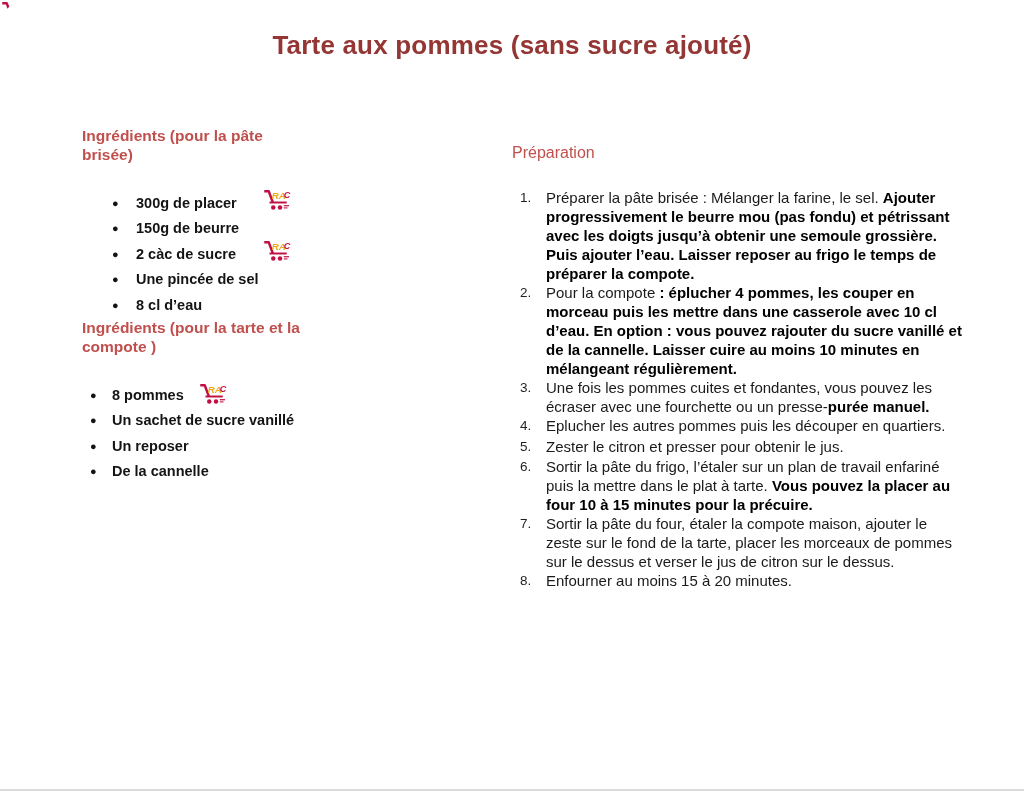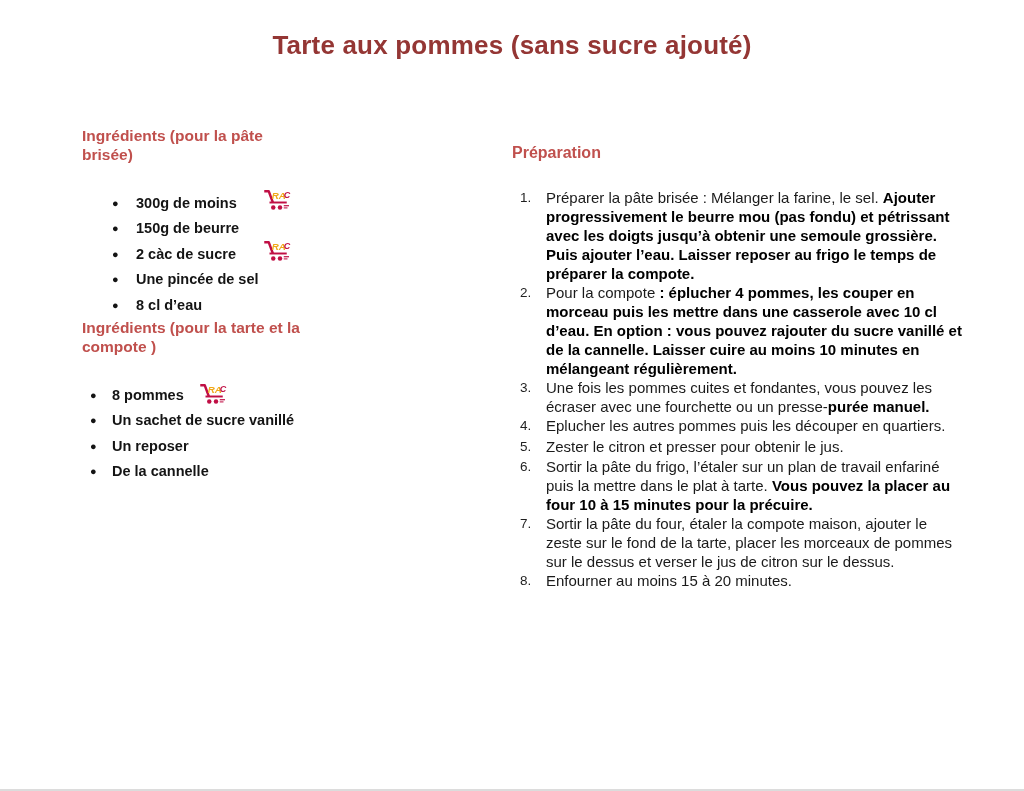--- a/index.html
+++ b/index.html
@@ -4,21 +4,21 @@
 <style>
   * { margin: 0; padding: 0; box-sizing: border-box; }
   html, body { background: #ffffff; }
   body {
     width: 1024px; height: 791px;
     position: relative;
     font-family: "Liberation Sans", sans-serif;
     color: #1f1f1f;
     overflow: hidden;
   }
-  .page { position: absolute; inset: 0; background: #ffffff; }
+  .page { position: absolute; inset: 0; background: #ffffff; border-radius: 27px; }
   .bottom-hairline {
     position: absolute; left: 0; right: 0; bottom: 0;
     height: 2px; background: #dcdcdc;
   }
   .title {
     position: absolute; top: 30px; left: 0; right: 0;
     text-align: center;
     font-size: 26px; font-weight: 600; letter-spacing: 0.2px;
     color: #943634;
   }
@@ -42,21 +42,21 @@
     position: absolute; left: 2px; top: 0;
     font-size: 11px; color: #141414;
   }
   .cart-icon { display: inline-block; vertical-align: middle; }
   .cart-icon svg { display: block; }
   .icon-col { position: absolute; left: 152px; top: -3px; }
   .icon-inline { margin-left: 14px; margin-top: -6px; }
   
   .right-col { position: absolute; left: 512px; top: 144px; width: 452px; }
   .prep-heading {
-    font-size: 16px; font-weight: 700; color: #C0504D;
+    font-size: 16px; font-weight: 400; color: #C0504D;
   }
   ol.steps { list-style: none; margin-top: 26px; }
   ol.steps li { display: flex; align-items: flex-start; }
   ol.steps .step-num {
     flex: 0 0 26px; margin-left: 8px;
     font-size: 13.5px; line-height: 20.5px; color: #1f1f1f;
   }
   ol.steps .step-text {
     flex: 1 1 auto;
     font-size: 15px; line-height: 19px; color: #1a1a1a;
@@ -68,21 +68,21 @@
 
 
 
 <div class="page">
 
   <h1 class="title">Tarte aux pommes (sans sucre ajouté)</h1>
 
   <div class="left-col">
     <div class="ing-heading">Ingrédients (pour la pâte brisée)</div>
     <ul class="ing-list" id="list-pate">
-        <li><span class="bullet">●</span><span>300g de moins</span><span class="cart-icon icon-col">
+        <li><span class="bullet">●</span><span>300g de placer</span><span class="cart-icon icon-col">
   <svg width="33" height="23" viewBox="0 0 44 30" xmlns="http://www.w3.org/2000/svg">
     <path d="M3 4 L9 4 L14.5 19" stroke="#C00F45" stroke-width="3.2" fill="none" stroke-linejoin="round"></path>
     <text x="13" y="14" font-family="Liberation Sans, sans-serif" font-size="13" font-style="italic" font-weight="bold" fill="#F0A818">RA</text>
     <text x="29" y="13" font-family="Liberation Sans, sans-serif" font-size="12" font-style="italic" font-weight="bold" fill="#C00F45">C</text>
     <line x1="10" y1="19" x2="33" y2="19" stroke="#C00F45" stroke-width="2.6"></line>
     <circle cx="15" cy="25.5" r="3" fill="#C00F45"></circle>
     <circle cx="24" cy="25.5" r="3" fill="#C00F45"></circle>
     <rect x="29" y="22.5" width="7" height="1.6" fill="#C00F45"></rect>
     <rect x="29" y="25.5" width="5" height="1.4" fill="#C00F45"></rect>
   </svg>

